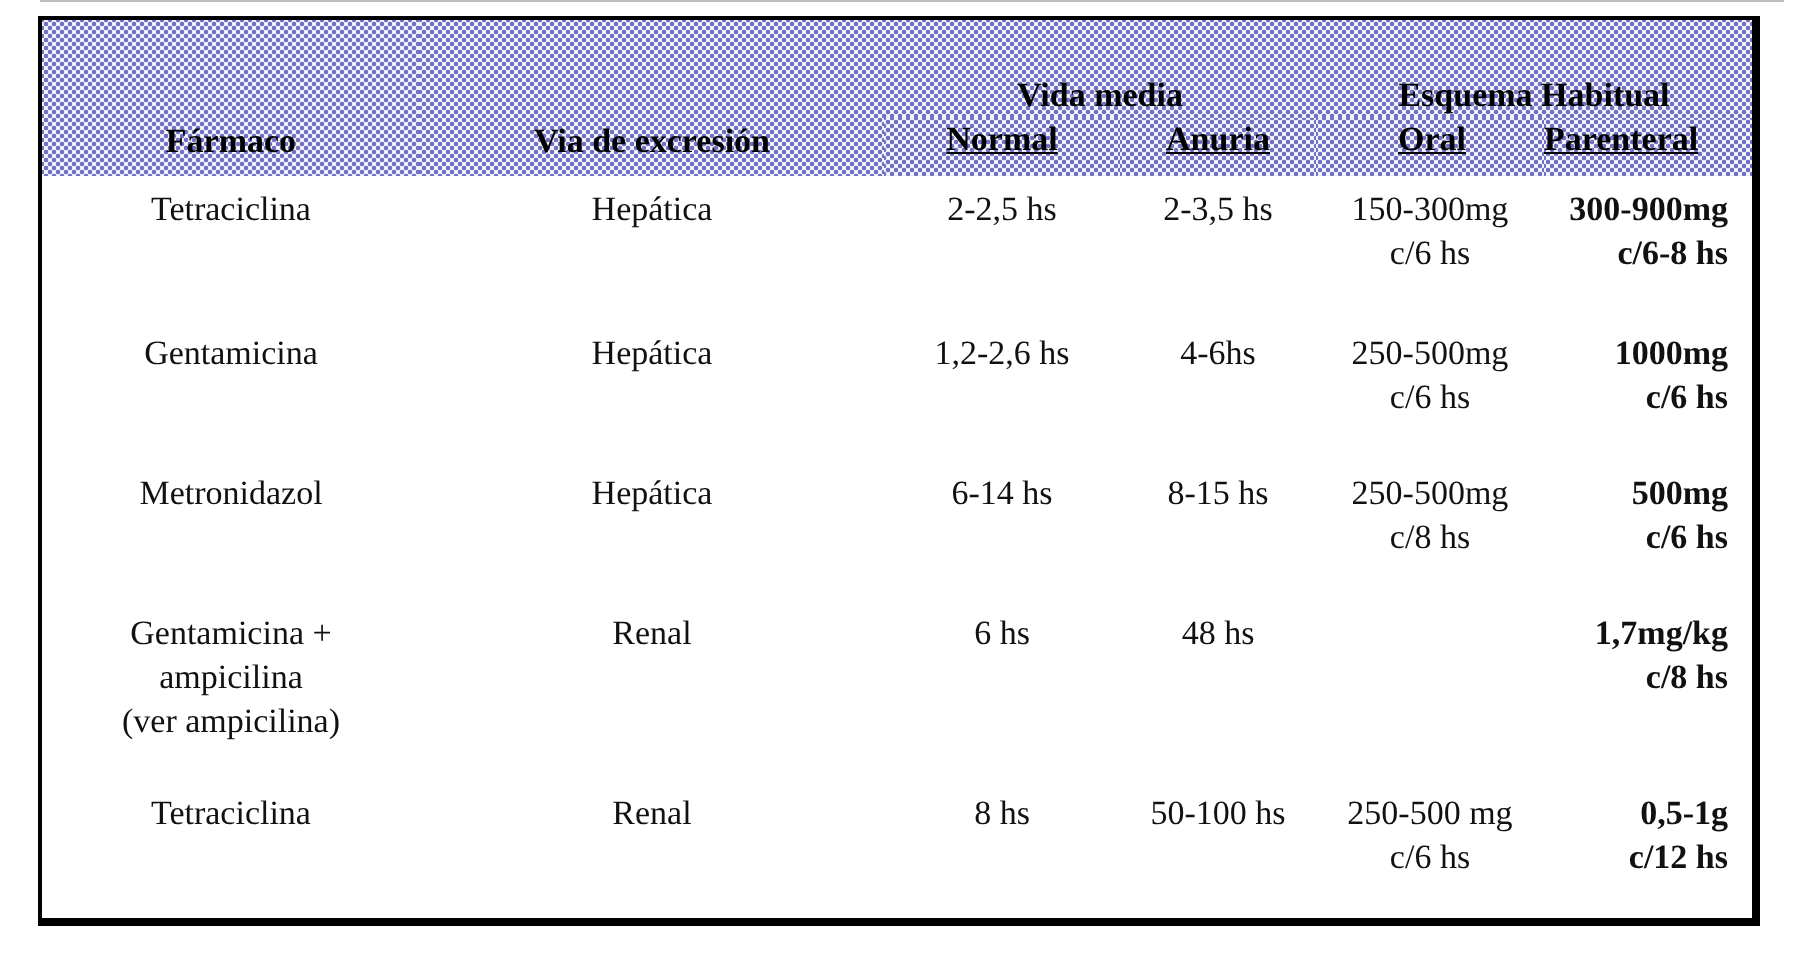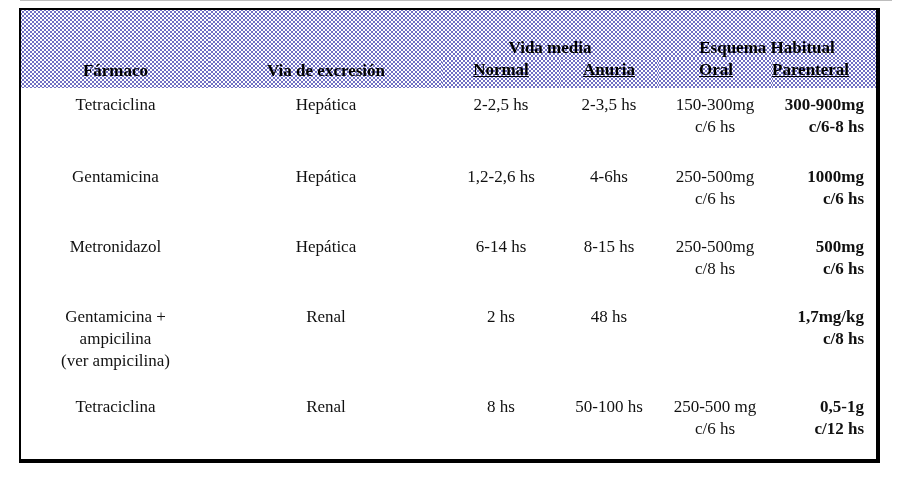--- a/index.html
+++ b/index.html
@@ -131,21 +131,21 @@
         <td>250-500mg
 c/8 hs</td>
         <td class="right">500mg
 c/6 hs</td>
       </tr>
       <tr class="r4">
         <td>Gentamicina +
 ampicilina
 (ver ampicilina)</td>
         <td>Renal</td>
-        <td>2 hs</td>
+        <td>6 hs</td>
         <td>48 hs</td>
         <td></td>
         <td class="right">1,7mg/kg
 c/8 hs</td>
       </tr>
       <tr class="r5">
         <td>Tetraciclina</td>
         <td>Renal</td>
         <td>8 hs</td>
         <td>50-100 hs</td>

